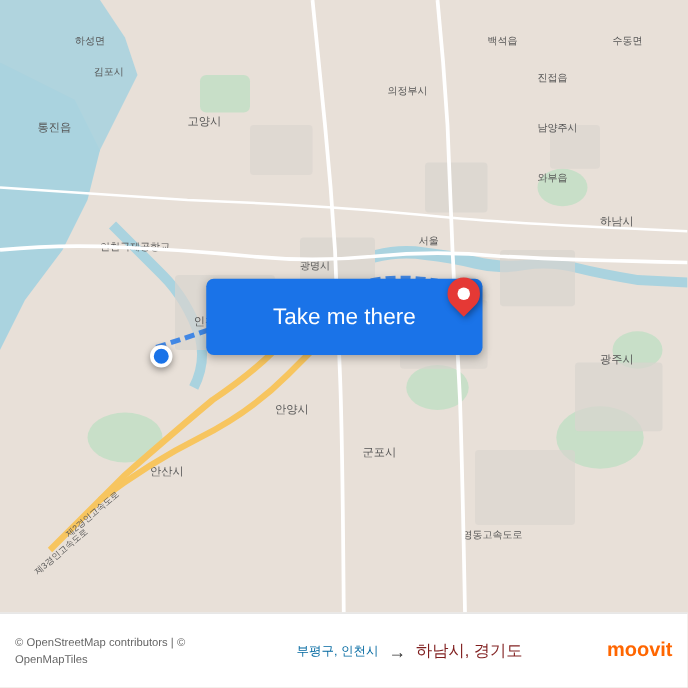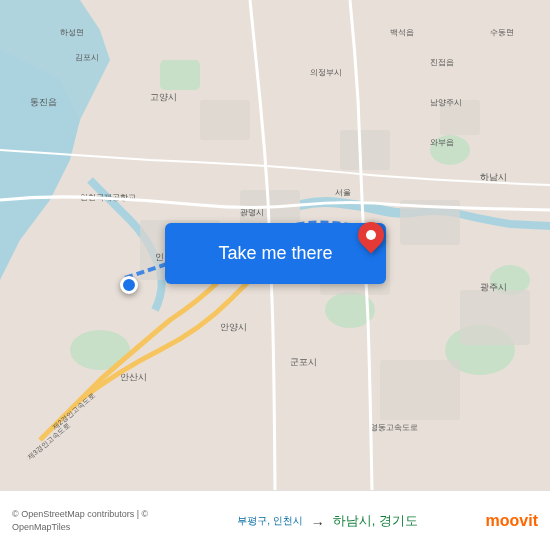--- a/index.html
+++ b/index.html
@@ -113,21 +113,21 @@
       font-weight: 400;
     }
 
     .arrow {
       font-size: 14px;
       color: #333;
     }
 
     .location-to {
       font-size: 13px;
-      color: #15803d;
+      color: #7f1d1d;
       font-weight: 400;
     }
 
     .moovit-logo {
       display: flex;
       align-items: center;
       gap: 4px;
     }
 
     .moovit-text {

